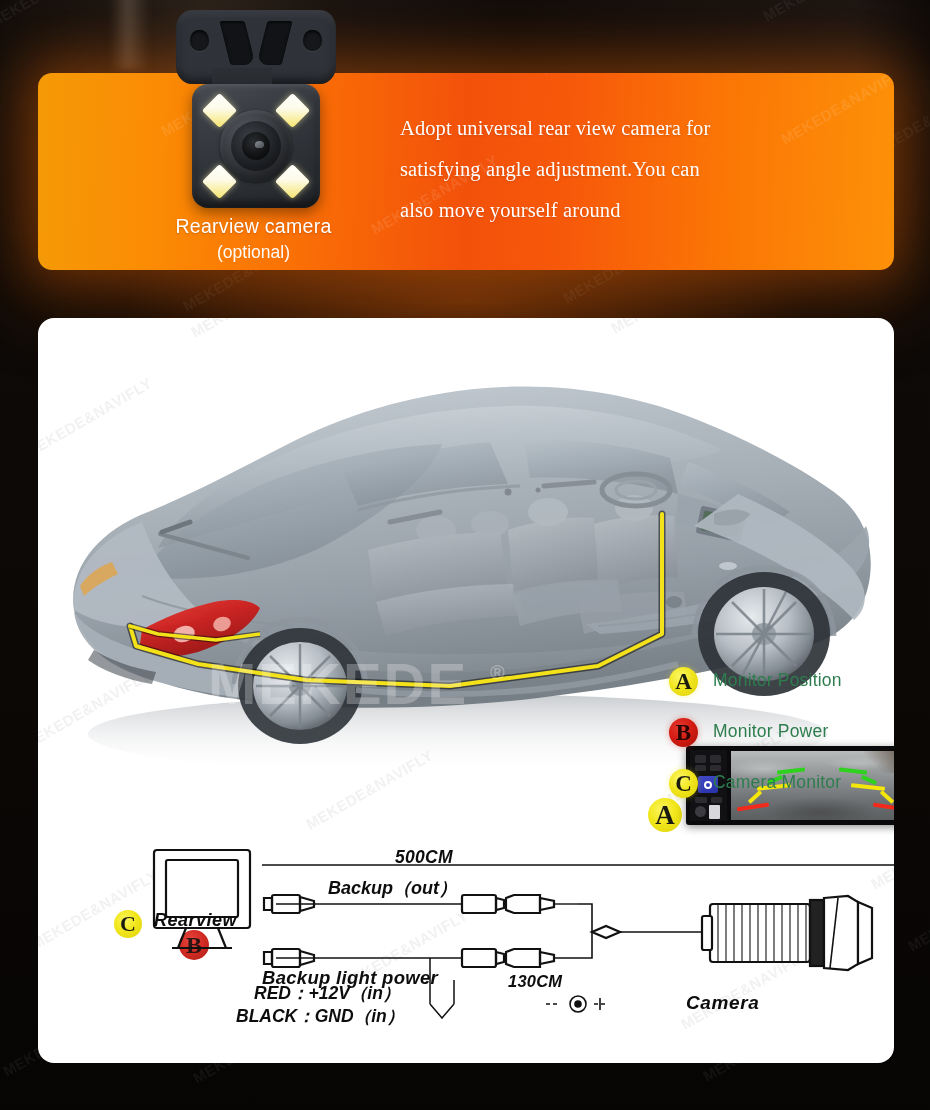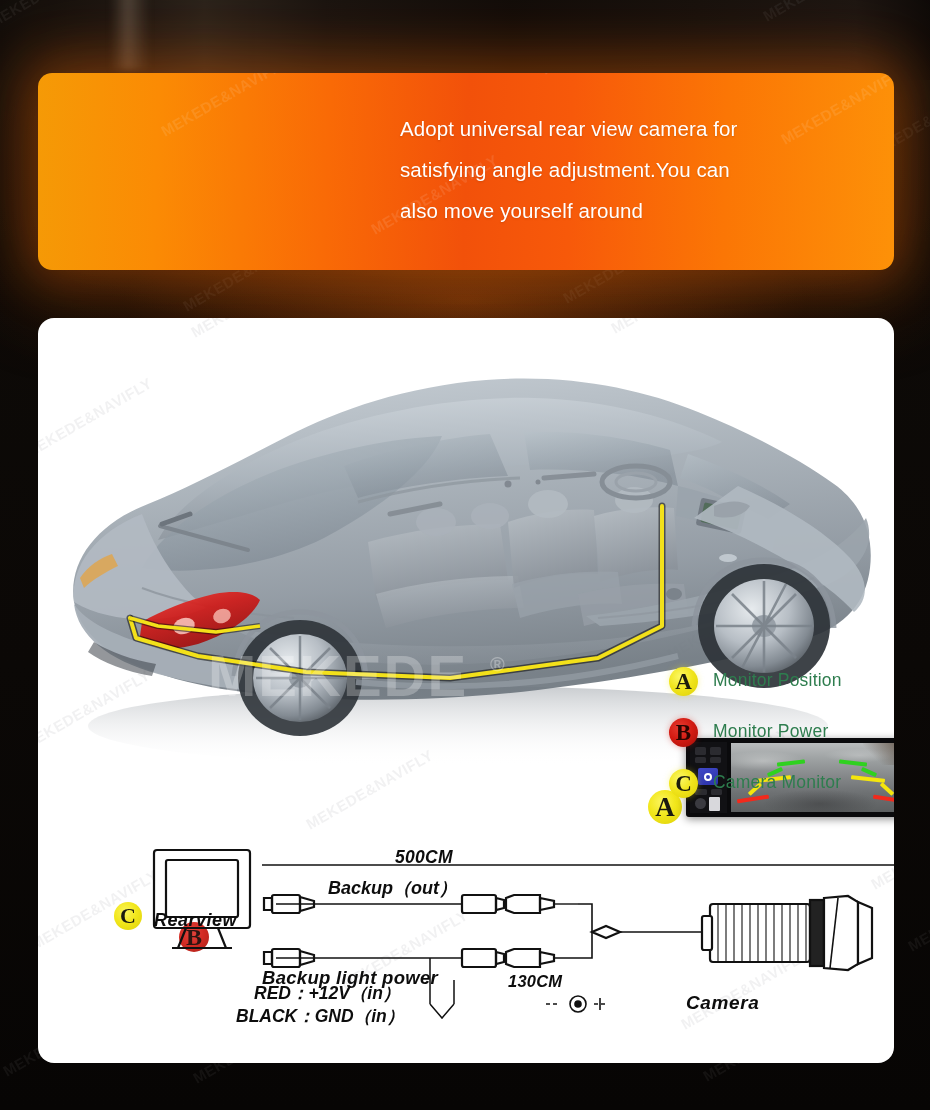--- a/index.html
+++ b/index.html
@@ -133,30 +133,30 @@
   #cam-sub{
     position:absolute; left:0; top:232px; width:215px; text-align:center;
     color:#ffffff; font-size:17.5px; opacity:.97;
   }
 
   #banner-text{
     position:absolute; left:362px; top:35px; width:470px;
     color:#ffffff; font-size:20.5px; line-height:41px; letter-spacing:.1px;
     text-shadow:0 1px 2px rgba(130,45,0,.28);
   }
-  #banner-text span{ display:block; }
+  #banner-text span{ display:block;font-family:Liberation Serif, serif; }
 
   
   #card{
     position:absolute; left:38px; top:318px; width:856px; height:745px;
     background:#ffffff; border-radius:16px; overflow:hidden;
   }
 
   
-  #car-area{ position:absolute; left:0; top:8px; width:684px; height:500px; }
+  #car-area{ position:absolute; left:0; top:16px; width:684px; height:500px; }
   #car-svg{ position:absolute; left:0; top:0; }
   .badge{
     position:absolute; border-radius:50%;
     display:flex; align-items:center; justify-content:center;
     font-family:"Liberation Serif", serif; font-weight:700; color:#1a1a10;
     line-height:1;
   }
   .badge.yellow{ background:radial-gradient(circle at 40% 35%, #fbf55e 0%, #f2e71c 45%, #ddd008 100%); }
   .badge.red   { background:radial-gradient(circle at 40% 35%, #e6342c 0%, #d01a12 45%, #a81008 100%); color:#2a0500; }
 
@@ -263,20 +263,42 @@
   <div class="wm wm-dark" style="left:905px; top:940px; font-size:15px; transform:rotate(-30deg);">MEKEDE&amp;NAVIFLY</div>
 
   <div id="banner">
     <div id="banner-inner">
       <div class="wm wm-orange" style="left:120px; top:52px; font-size:15px; transform:rotate(-30deg);">MEKEDE&amp;NAVIFLY</div>
       <div class="wm wm-orange" style="left:500px; top:-10px; font-size:15px; transform:rotate(-30deg);">MEKEDE&amp;NAVIFLY</div>
       <div class="wm wm-orange" style="left:740px; top:60px; font-size:15px; transform:rotate(-30deg);">MEKEDE&amp;NAVIFLY</div>
       <div class="wm wm-orange" style="left:330px; top:150px; font-size:15px; transform:rotate(-30deg);">MEKEDE&amp;NAVIFLY</div>
     </div>
 
+    <div id="cam-wrap">
+      <div class="bracket">
+        <div class="br-cut l"></div>
+        <div class="br-cut r"></div>
+      </div>
+      <div class="br-neck"></div>
+      <div class="cam-body">
+        <div class="led tl"></div>
+        <div class="led tr"></div>
+        <div class="led bl"></div>
+        <div class="led br"></div>
+        <div class="lens-outer">
+          <div class="lens-mid">
+            <div class="lens-in">
+              <div class="lens-glint"></div>
+            </div>
+          </div>
+        </div>
+      </div>
+      <div id="cam-label">Rearview camera</div>
+      <div id="cam-sub">(optional)</div>
+    </div>
 
     <div id="banner-text">
       <span>Adopt universal rear view camera for</span>
       <span>satisfying angle adjustment.You can</span>
       <span>also move yourself around</span>
     </div>
   </div>
 
   <div id="card">
 

